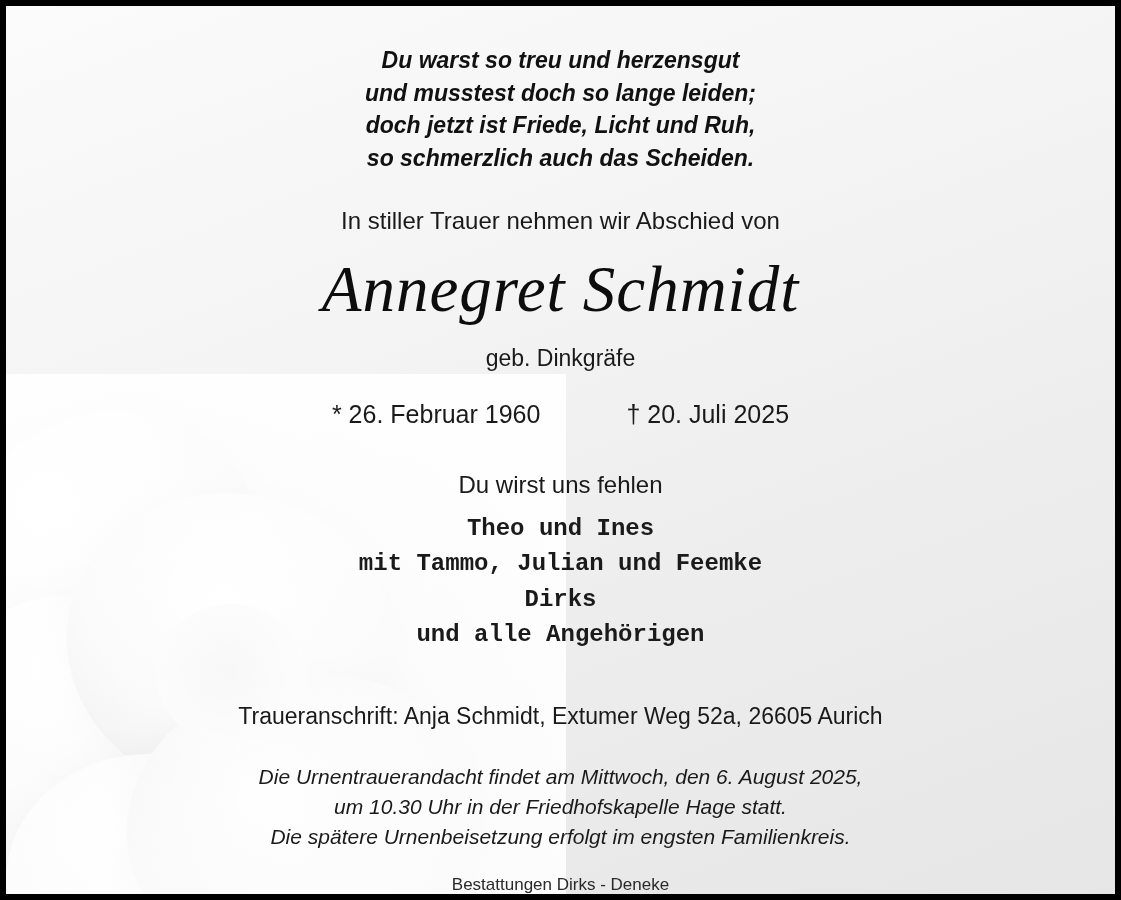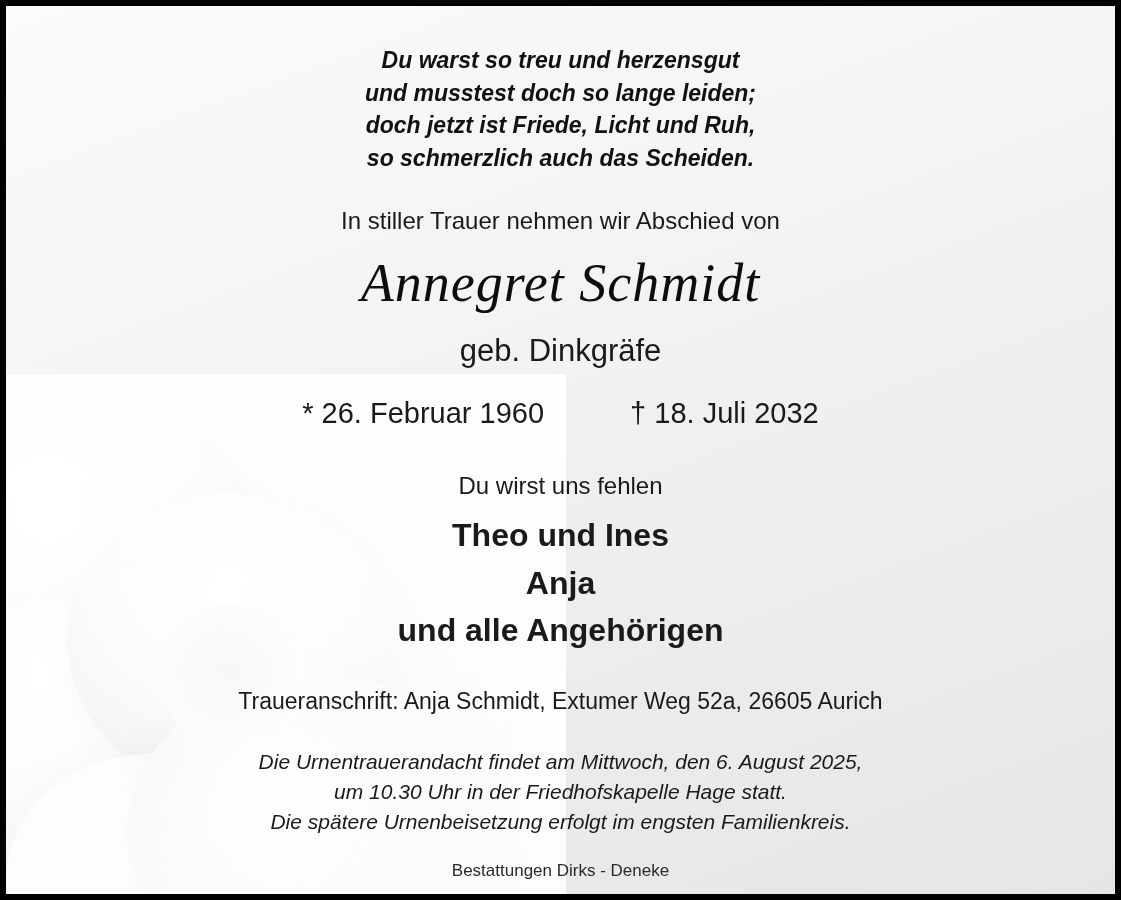--- a/index.html
+++ b/index.html
@@ -72,49 +72,50 @@
   }
   .intro {
     margin-top: 32px;
     font-size: 24px;
     color: #1a1a1a;
   }
   .name {
     margin-top: 20px;
     font-family: "Liberation Serif", serif;
     font-style: italic;
-    font-size: 54px;
+    font-size: 65px;
     line-height: 1.05;
     letter-spacing: 1px;
     color: #0d0d0d;
   }
   .maiden {
     margin-top: 22px;
-    font-size: 31px;
+    font-size: 23px;
   }
   .dates {
     margin-top: 28px;
-    font-size: 29px;
+    font-size: 25px;
     display: flex;
     justify-content: center;
     gap: 86px;
   }
   .farewell {
     margin-top: 42px;
     font-size: 24px;
     text-align: center;
   }
   .mourners {
     margin-top: 12px;
     font-weight: bold;
-    font-size: 32px;
+    font-size: 24px;
     line-height: 1.48;
+    font-family: Liberation Mono, monospace;
   }
   .address {
-    margin-top: 34px;
+    margin-top: 50px;
     font-size: 23px;
   }
   .ceremony {
     margin-top: 32px;
     font-size: 21px;
     line-height: 1.42;
     font-style: italic;
   }
   .funeral-home {
     margin-top: 24px;
@@ -148,28 +149,29 @@
     </div>
 
     <div class="intro">In stiller Trauer nehmen wir Abschied von</div>
 
     <div class="name">Annegret Schmidt</div>
 
     <div class="maiden">geb. Dinkgräfe</div>
 
     <div class="dates">
       <span>* 26. Februar 1960</span>
-      <span>† 18. Juli 2032</span>
+      <span>† 20. Juli 2025</span>
     </div>
 
     <div class="farewell">Du wirst uns fehlen</div>
 
     <div class="mourners">
       <div>Theo und Ines</div>
-      <div>Anja</div>
+      <div>mit Tammo, Julian und Feemke</div>
+      <div>Dirks</div>
       <div>und alle Angehörigen</div>
     </div>
 
     <div class="address">Traueranschrift: Anja Schmidt, Extumer Weg 52a, 26605 Aurich</div>
 
     <div class="ceremony">
       <div>Die Urnentrauerandacht findet am Mittwoch, den 6. August 2025,</div>
       <div>um 10.30 Uhr in der Friedhofskapelle Hage statt.</div>
       <div>Die spätere Urnenbeisetzung erfolgt im engsten Familienkreis.</div>
     </div>

